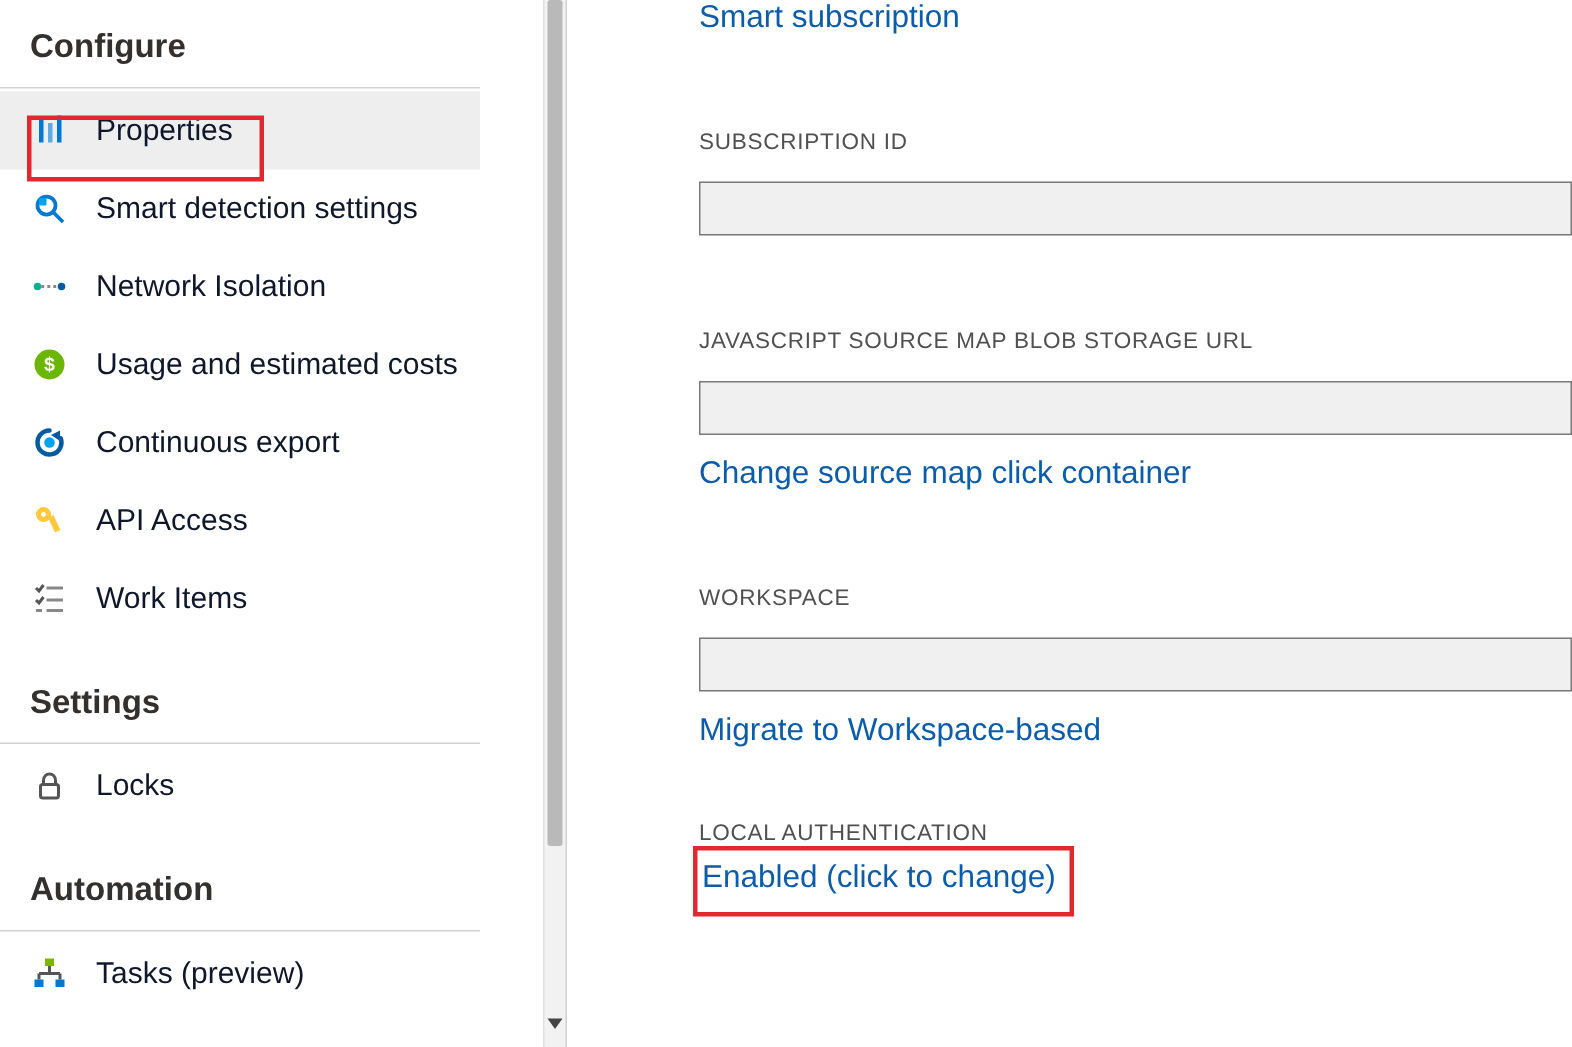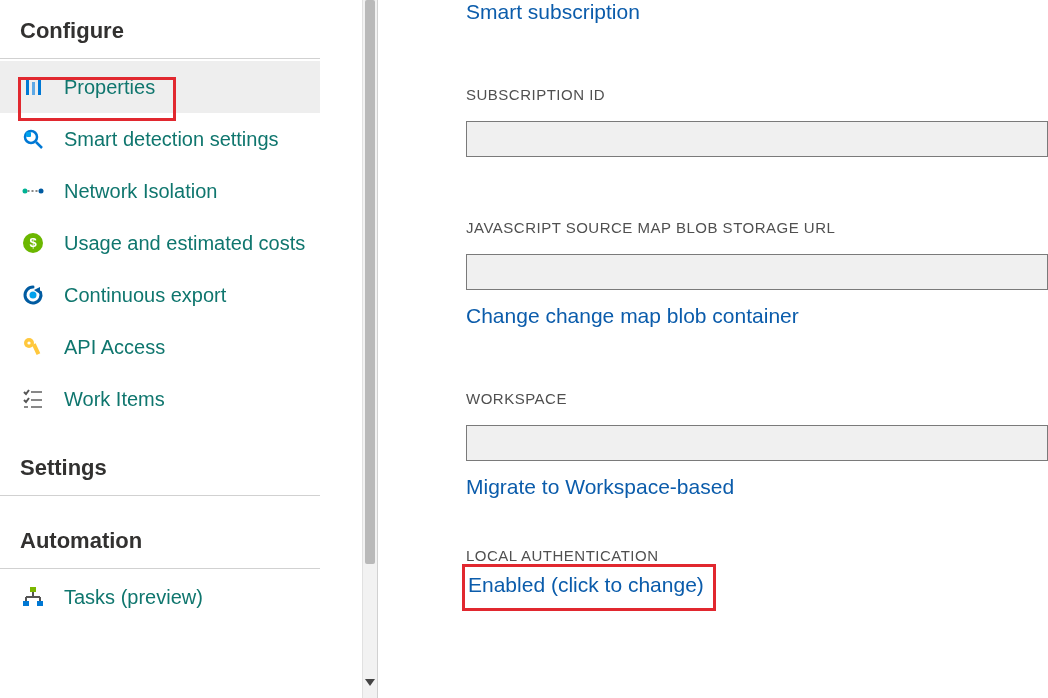--- a/index.html
+++ b/index.html
@@ -38,21 +38,21 @@
     border-top: 1px solid #d1d1d1;
     margin: 0 0 2px 0;
   }
   .nav-item {
     display: flex;
     align-items: center;
     height: 52px;
     padding-left: 20px;
     cursor: pointer;
     font-size: 20px;
-    color: #0f766e;
+    color: #0f172a;
   }
   .nav-item.selected {
     background: #eeeeee;
   }
   .nav-icon {
     width: 26px;
     height: 26px;
     display: flex;
     align-items: center;
     justify-content: center;
@@ -205,20 +205,29 @@
               <path d="M3 13l2 2 3-4" fill="none" stroke="#555" stroke-width="2"></path>
               <rect x="10" y="12" width="11" height="2" fill="#888"></rect>
               <rect x="3" y="19" width="4" height="2" fill="#888"></rect>
               <rect x="10" y="19" width="11" height="2" fill="#888"></rect>
             </svg>
           </span>
           <span class="nav-label">Work Items</span>
         </div>
         <div class="section-header">Settings</div>
         <hr class="hr">
+        <div class="nav-item">
+          <span class="nav-icon">
+            <svg viewBox="0 0 24 24" width="24" height="24">
+              <rect x="6" y="11" width="12" height="9" rx="1.5" fill="none" stroke="#555" stroke-width="2"></rect>
+              <path d="M8 11V8a4 4 0 0 1 8 0v3" fill="none" stroke="#555" stroke-width="2"></path>
+            </svg>
+          </span>
+          <span class="nav-label">Locks</span>
+        </div>
         <div class="section-header">Automation</div>
         <hr class="hr">
         <div class="nav-item">
           <span class="nav-icon">
             <svg viewBox="0 0 24 24" width="24" height="24">
               <rect x="9" y="2" width="6" height="5" fill="#7bb700"></rect>
               <line x1="12" y1="7" x2="12" y2="12" stroke="#555" stroke-width="2"></line>
               <line x1="5" y1="12" x2="19" y2="12" stroke="#555" stroke-width="2"></line>
               <line x1="5" y1="12" x2="5" y2="16" stroke="#555" stroke-width="2"></line>
               <line x1="19" y1="12" x2="19" y2="16" stroke="#555" stroke-width="2"></line>
@@ -247,21 +256,21 @@
     <a class="link">Smart subscription</a>
 
     <div class="section">
       <div class="section-label">SUBSCRIPTION ID</div>
       <div class="field-input"></div>
     </div>
 
     <div class="section">
       <div class="section-label">JAVASCRIPT SOURCE MAP BLOB STORAGE URL</div>
       <div class="field-input short"></div>
-      <a class="link under-field">Change change map blob container</a>
+      <a class="link under-field">Change source map click container</a>
     </div>
 
     <div class="section">
       <div class="section-label">WORKSPACE</div>
       <div class="field-input short"></div>
       <a class="link under-field">Migrate to Workspace-based</a>
     </div>
 
     <div class="local-auth-wrap">
       <div class="section-label" style="margin-bottom:6px;">LOCAL AUTHENTICATION</div>

